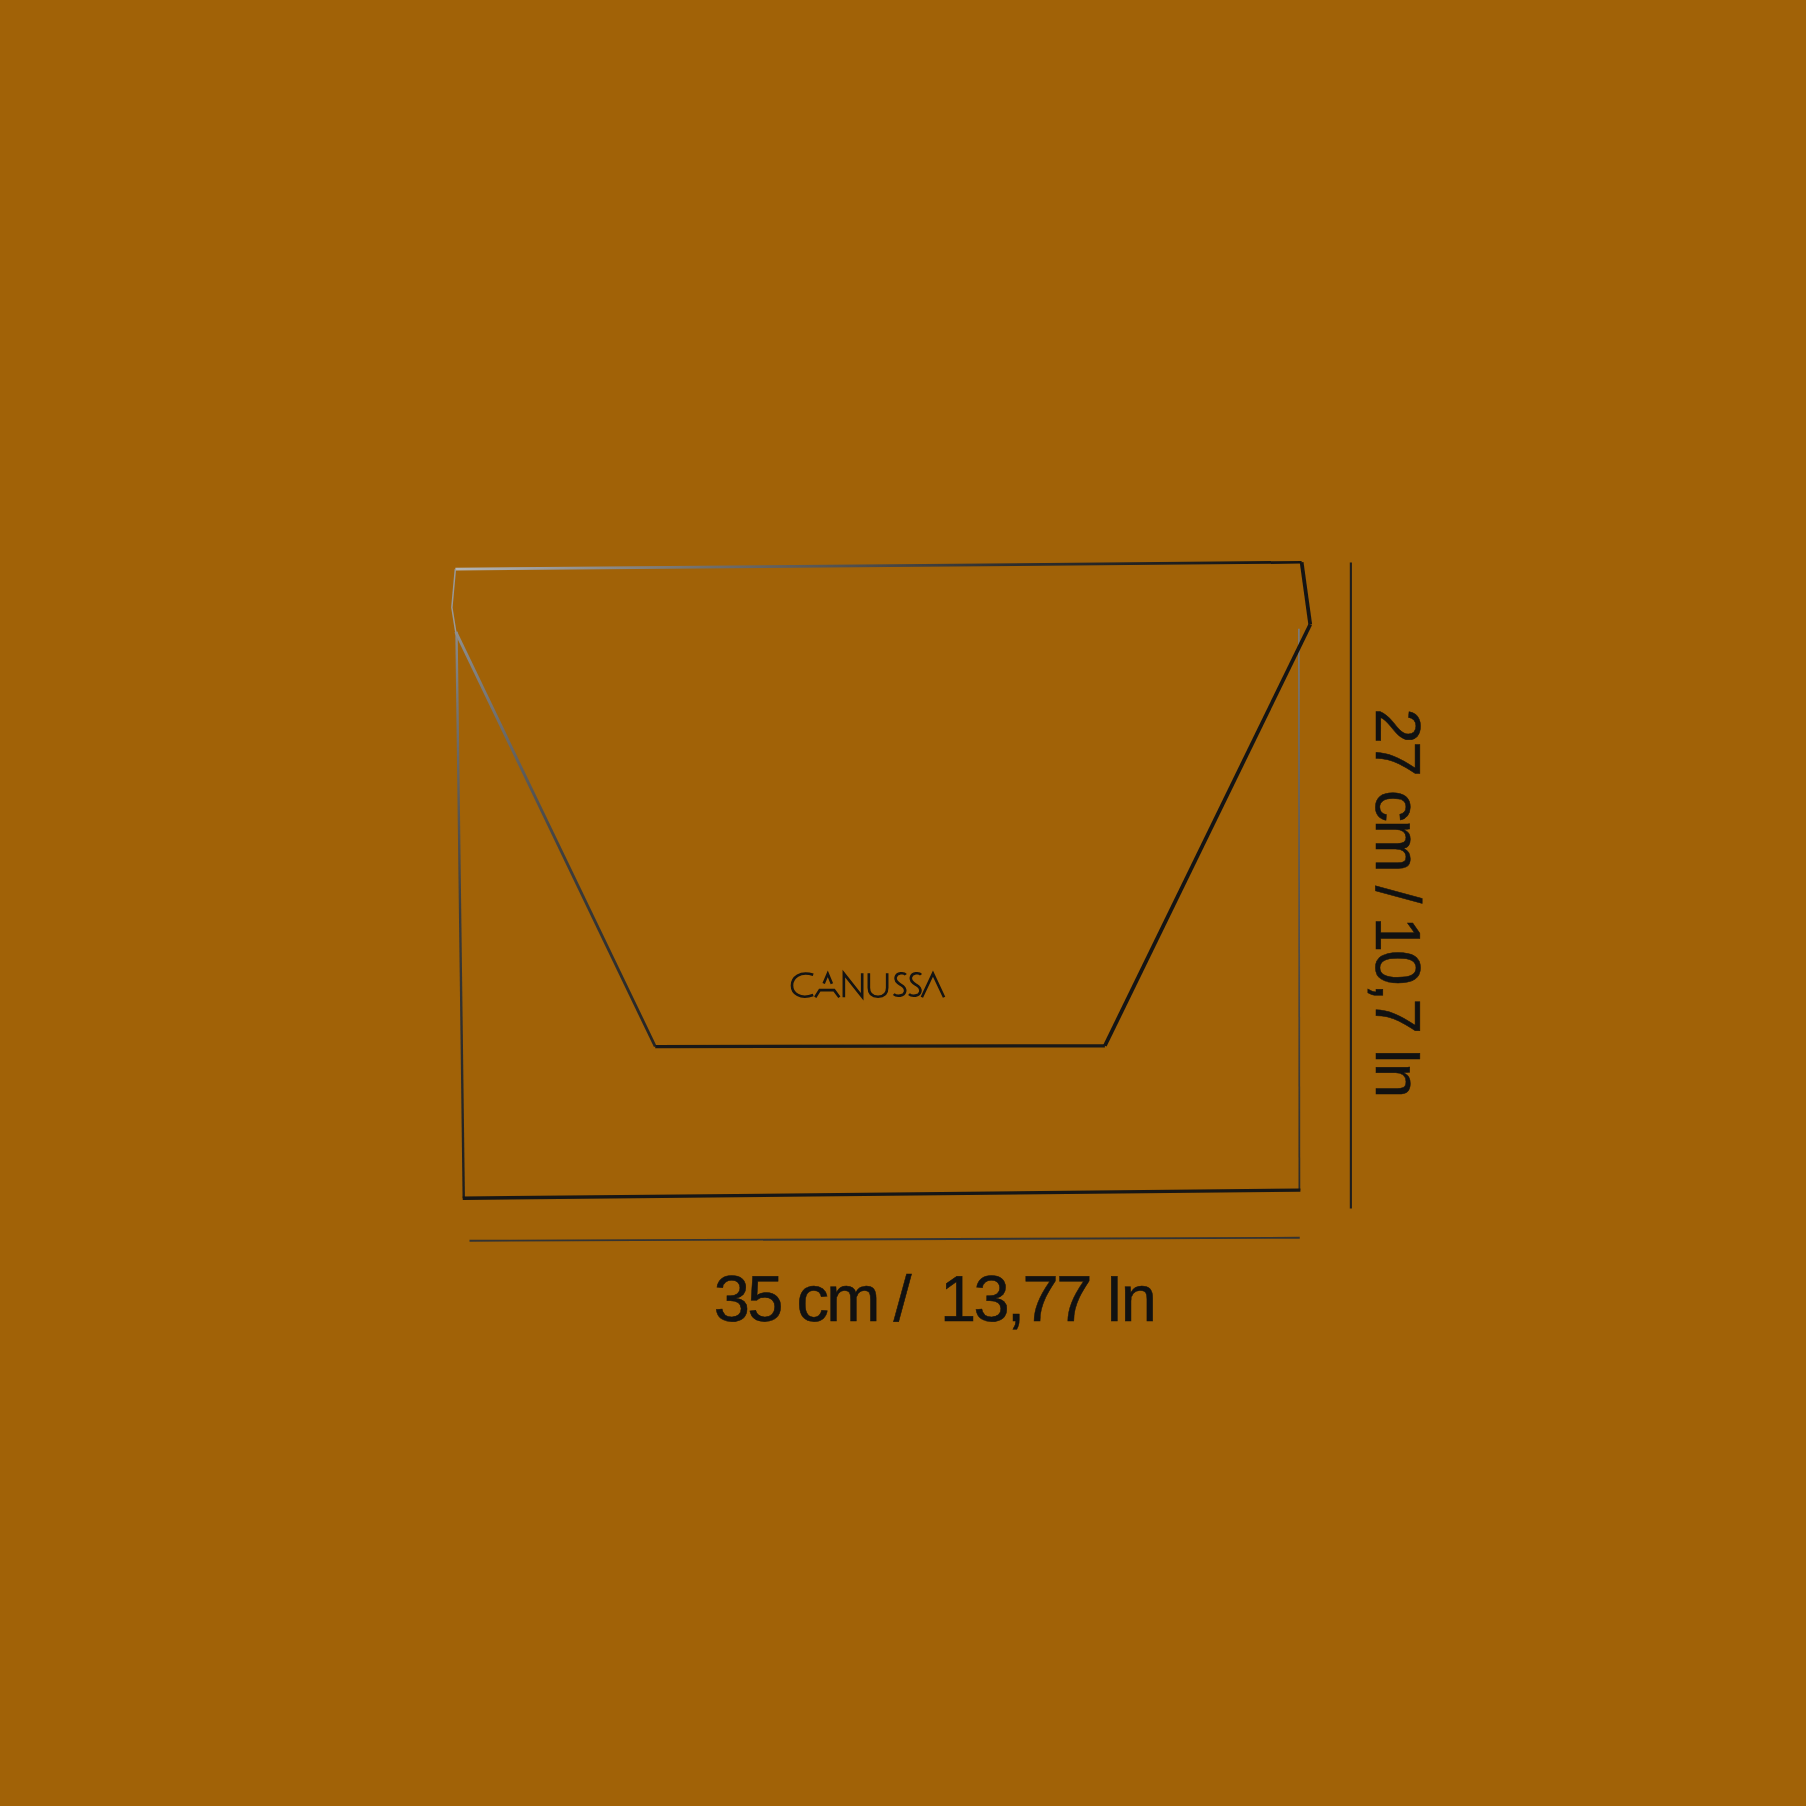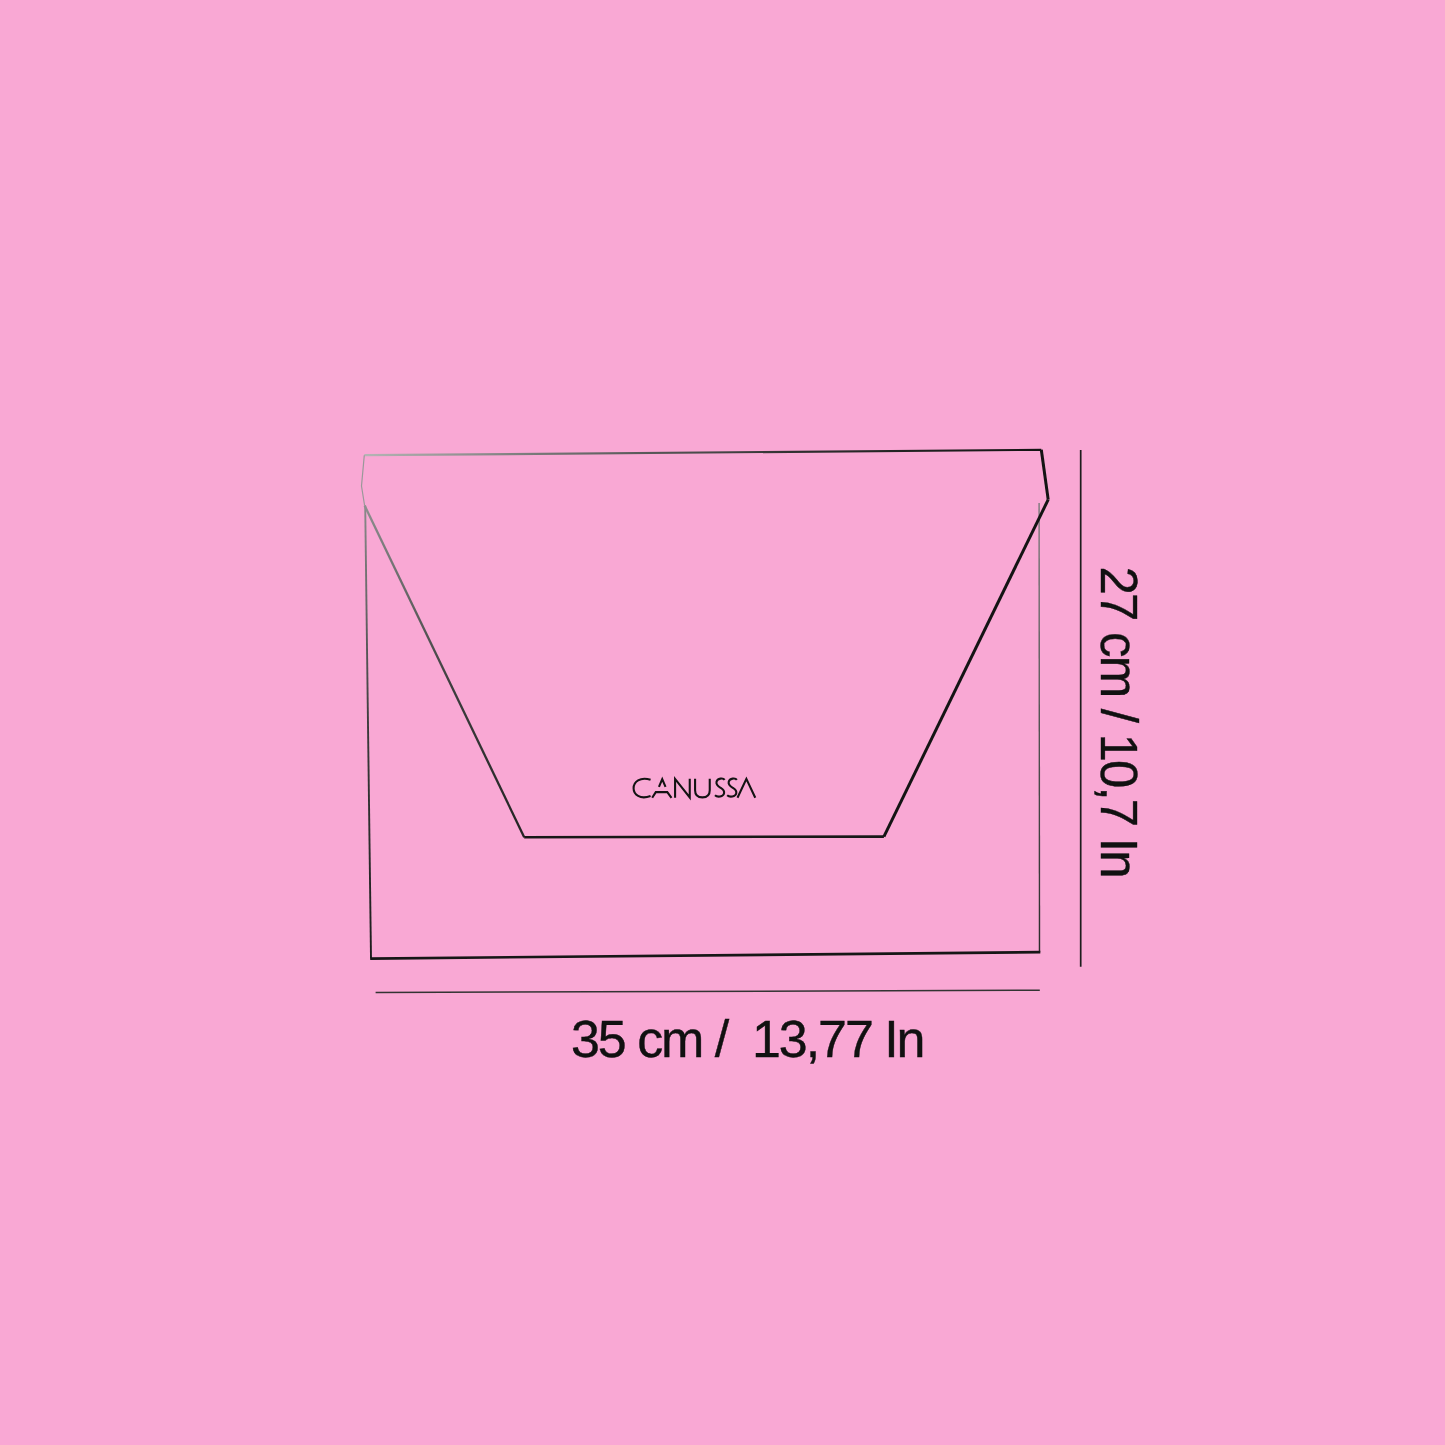--- a/index.html
+++ b/index.html
@@ -1,16 +1,16 @@
 <!DOCTYPE html>
 <html><head>
 <meta charset="utf-8">
 <style>
   html,body{margin:0;padding:0;background:#ffffff;}
-  .page{position:relative;width:1445px;height:1445px;background:#f9a8d4;overflow:hidden;
+  .page{position:relative;width:1445px;height:1445px;background:#a16207;overflow:hidden;
         font-family:"Liberation Sans",sans-serif;}
 </style>
 </head>
 <body>
 <div class="page">
 <svg width="1445" height="1445" viewBox="0 0 1445 1445" xmlns="http://www.w3.org/2000/svg">
   <defs>
     <linearGradient id="gtop" gradientUnits="userSpaceOnUse" x1="364" y1="452" x2="1041" y2="450">
       <stop offset="0" stop-color="#b5b5b5"></stop>
           <stop offset="0.3" stop-color="#6e6e6e"></stop>

